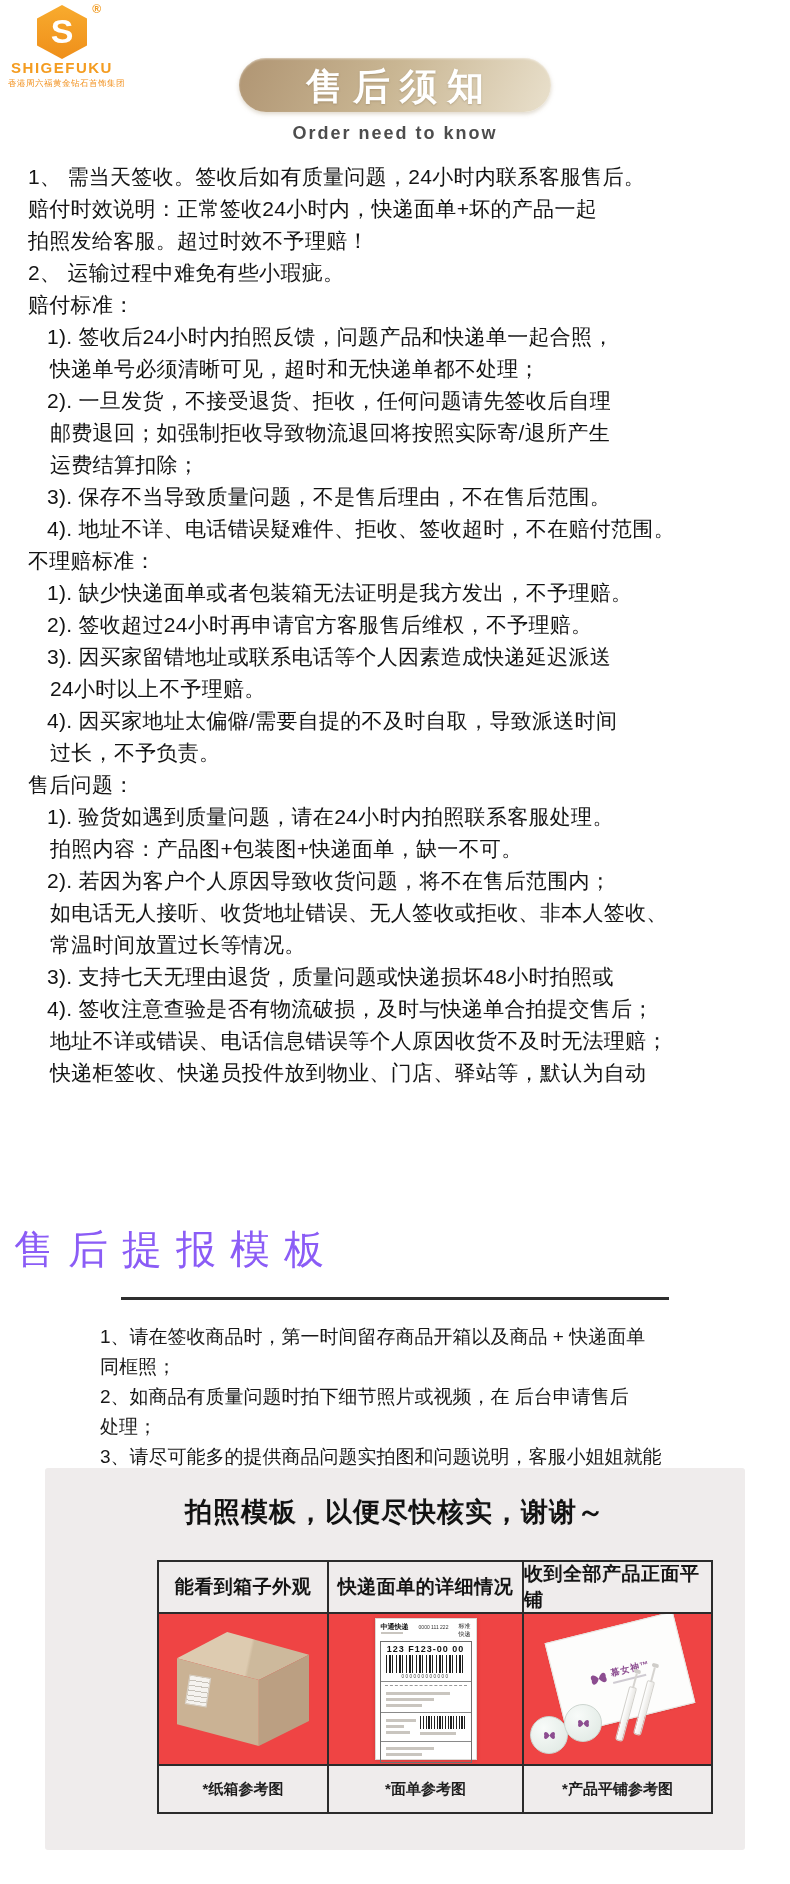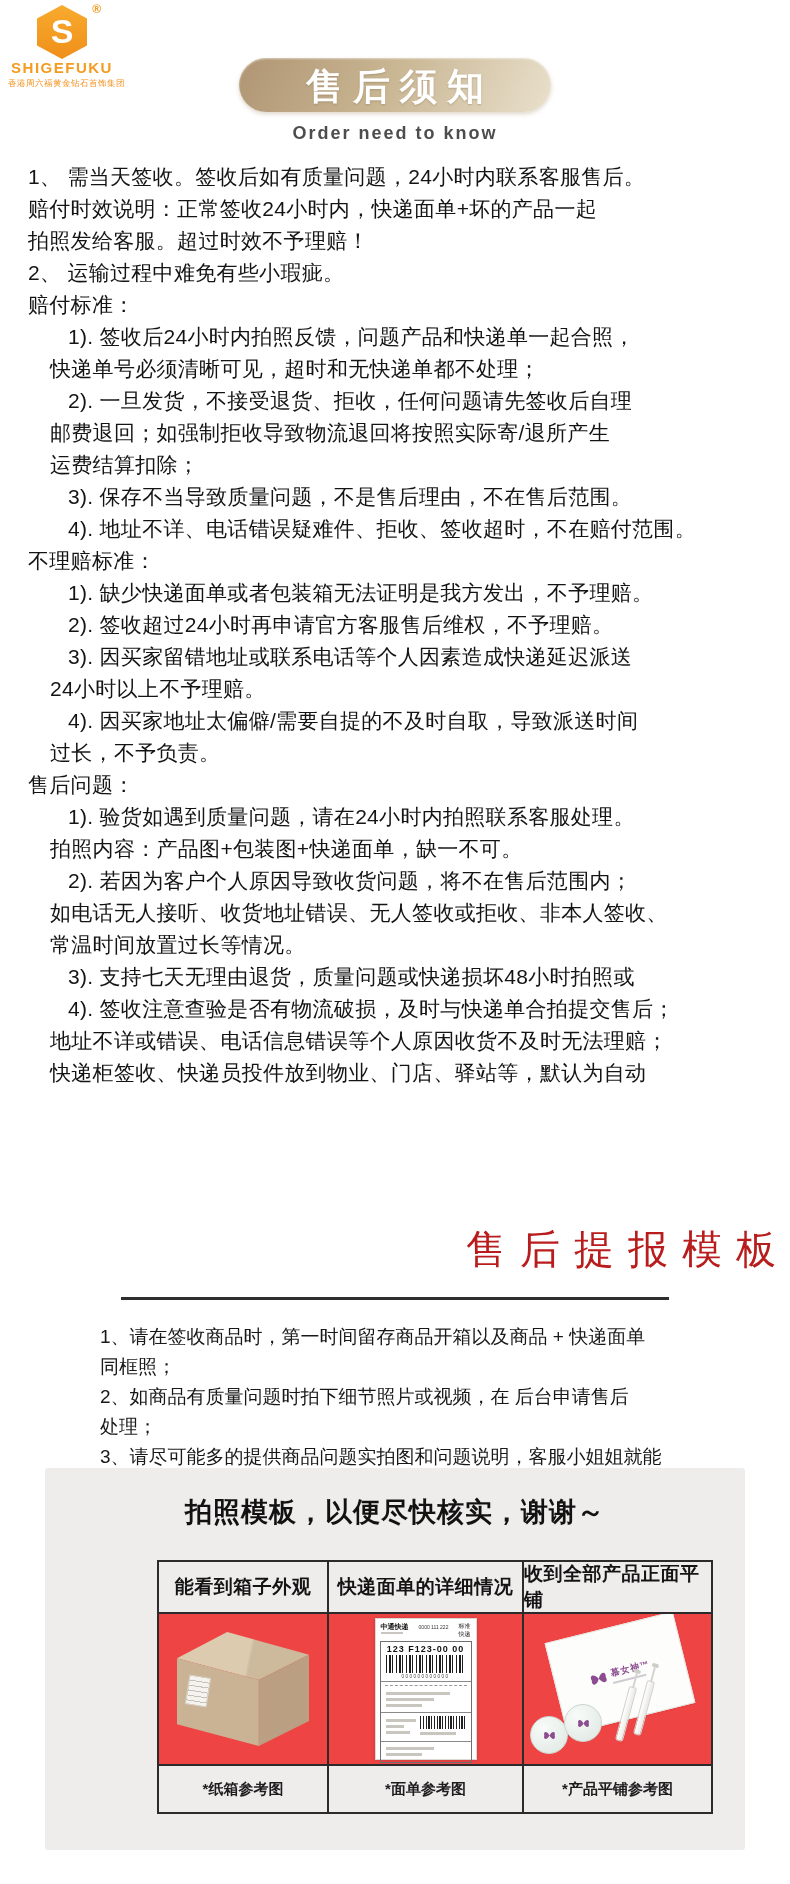--- a/index.html
+++ b/index.html
@@ -37,27 +37,27 @@
     text-shadow:0 1px 2px rgba(120,100,70,.35);
   }
   .subtitle {
     position:absolute; top:123px; width:100%; text-align:center;
     color:#4d4d4d; font-size:18px; font-weight:bold; letter-spacing:2px;
   }
 
   
   .notice { position:absolute; top:161px; left:28px; right:20px; font-size:21px; line-height:32px; font-weight:500; letter-spacing:0.3px; color:#141414; }
   .notice .l0  { margin-left:0; }
-  .notice .l1  { margin-left:40px; }
+  .notice .l1  { margin-left:19px; }
   .notice .l1c { margin-left:22px; }
 
   
   .tpl-title {
-    position:absolute; top:1222px; width:100%; text-align:right;
-    font-size:40px; font-weight:500; color:#b91c1c; letter-spacing:14px; text-indent:14px;
+    position:absolute; top:1222px; width:100%; text-align:left;
+    font-size:40px; font-weight:500; color:#8b5cf6; letter-spacing:14px; text-indent:14px;
   }
   .tpl-divider { position:absolute; top:1297px; left:50%; transform:translateX(-50%); width:548px; height:3px; background:#2e2e2e; }
   .tpl-list { position:absolute; top:1322px; left:100px; right:55px; font-size:19px; line-height:30px; font-weight:500; color:#181818; }
 
   
   .photo-card {
     position:absolute; top:1468px; left:45px; width:700px; height:382px;
     background:#efecec; border-radius:3px;
   }
   .card-title { padding-top:26px; text-align:center; font-size:27px; font-weight:bold; letter-spacing:1px; color:#121212; }

